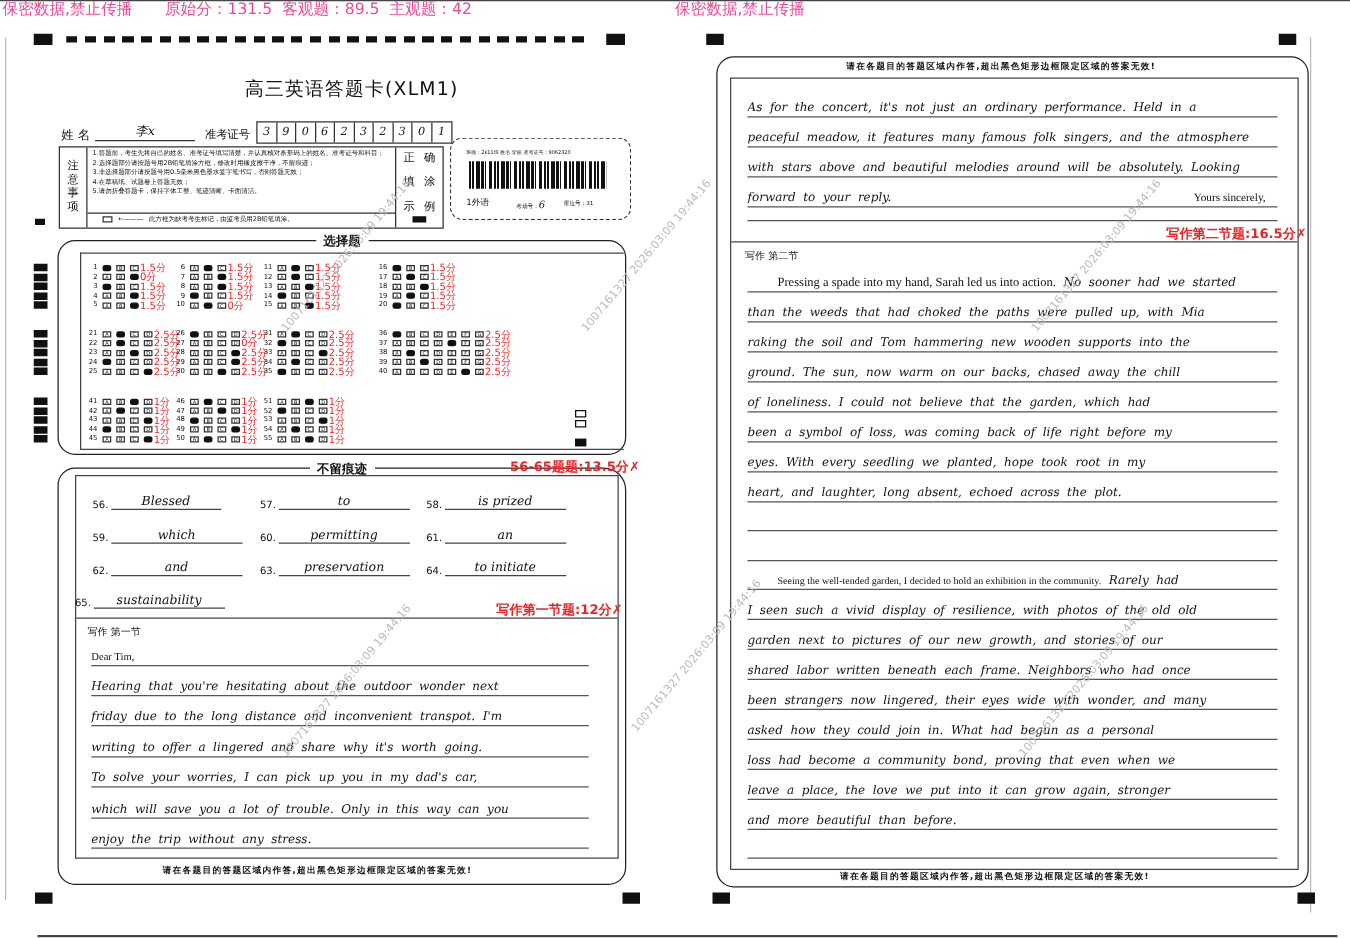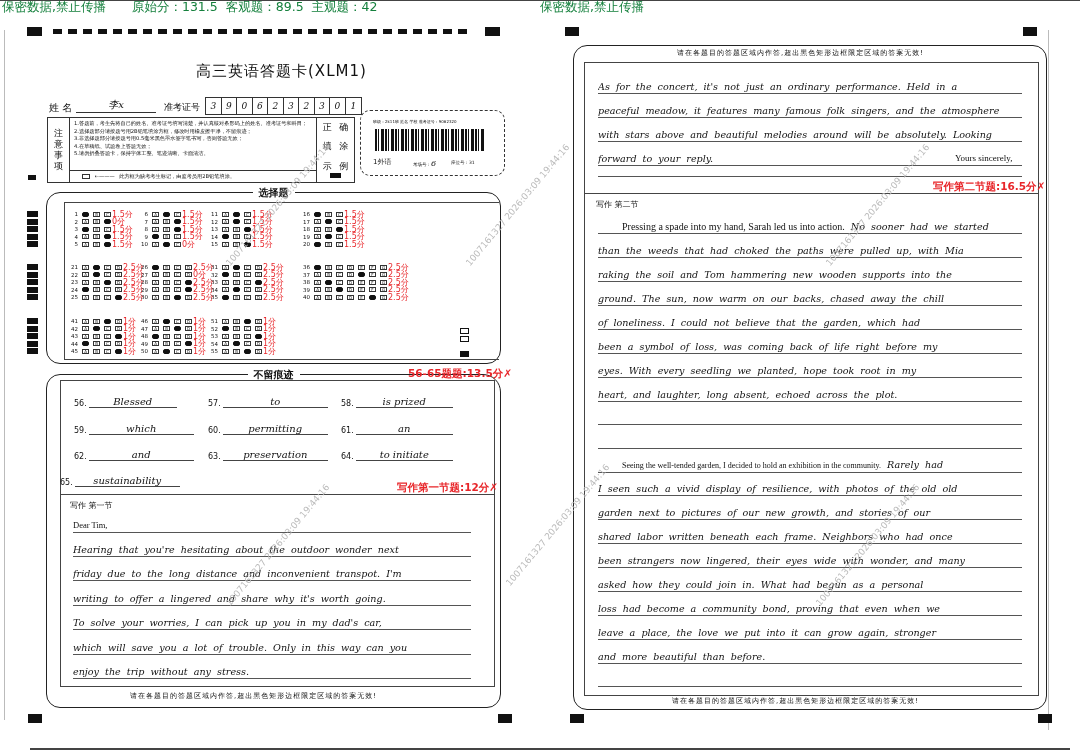--- a/index.html
+++ b/index.html
@@ -1,17 +1,17 @@
 <!DOCTYPE html>
 <html><head>
 <meta charset="utf-8">
 <style>
 *{box-sizing:border-box;margin:0;padding:0}
 body{width:1080px;height:750px;background:#fff;position:relative;overflow:hidden;font-family:"DejaVu Sans",sans-serif;color:#111}
-.red{color:#15803d}
+.red{color:#ec4899}
 .hdr{position:absolute;top:0;font-size:12.5px;white-space:nowrap;line-height:14px}
 .topline{position:absolute;top:0;height:1px;background:#444}
 .mark{position:absolute;background:#111}
 .dash{position:absolute;height:5px;background:#111}
 .title{position:absolute;font-size:15px;letter-spacing:1px}
 .lbl{position:absolute;font-size:10px;white-space:nowrap}
 .hand{font-family:"DejaVu Serif",serif;font-style:italic;font-size:11px}
 .idbox{position:absolute;display:flex;border:1px solid #333}
 .idbox span{width:15.5px;height:16px;border-right:1px solid #333;font-size:9px;text-align:center;line-height:16px;font-family:"DejaVu Serif",serif;font-style:italic}
 .idbox span:last-child{border-right:none}
@@ -27,21 +27,21 @@
 .q{position:absolute;font-size:5.5px;display:flex;align-items:center;height:6px;white-space:nowrap}
 .q .n{width:10px;text-align:right;margin-right:4px}
 .opt{width:7px;height:5px;border:1px solid #333;font-size:4px;line-height:3px;text-align:center;margin-right:4px}
 .opt.f{background:#111;border-color:#111;border-radius:2px}
 .score{color:#e8262a;font-size:8px;margin-left:-3px;font-weight:500}
 .tm{position:absolute;width:11px;height:6px;background:#111}
 .blank{position:absolute;font-size:8px;display:flex;align-items:flex-end}
 .blank .ans{border-bottom:1px solid #444;display:inline-block;font-family:"DejaVu Serif",serif;font-style:italic;font-size:10px;text-align:center;padding:0 2px;margin-left:2px}
 .line{position:absolute;border-bottom:1px solid #555;font-family:"DejaVu Serif",serif;font-style:italic;font-size:9.6px;white-space:nowrap;overflow:hidden;line-height:13px;word-spacing:3px}
 .print{font-style:normal;font-family:"Liberation Serif",serif;font-size:10px;word-spacing:0}
-.foot{position:absolute;font-size:7px;font-weight:normal;letter-spacing:1px}
+.foot{position:absolute;font-size:7px;font-weight:bold;letter-spacing:1px}
 .annot{position:absolute;color:#e8262a;font-size:10.5px;font-weight:bold;white-space:nowrap}
 .wm{position:absolute;color:#bbb;font-size:9px;transform:rotate(-50deg);white-space:nowrap}
 .smallbox{position:absolute;width:9px;height:6px;border:1.5px solid #111}
 </style>
 </head>
 <body>
 
 <div class="topline" style="left:0;width:1080px"></div>
 <div class="hdr red" style="left:2px">
   <span>保密数据,禁止传播</span>

